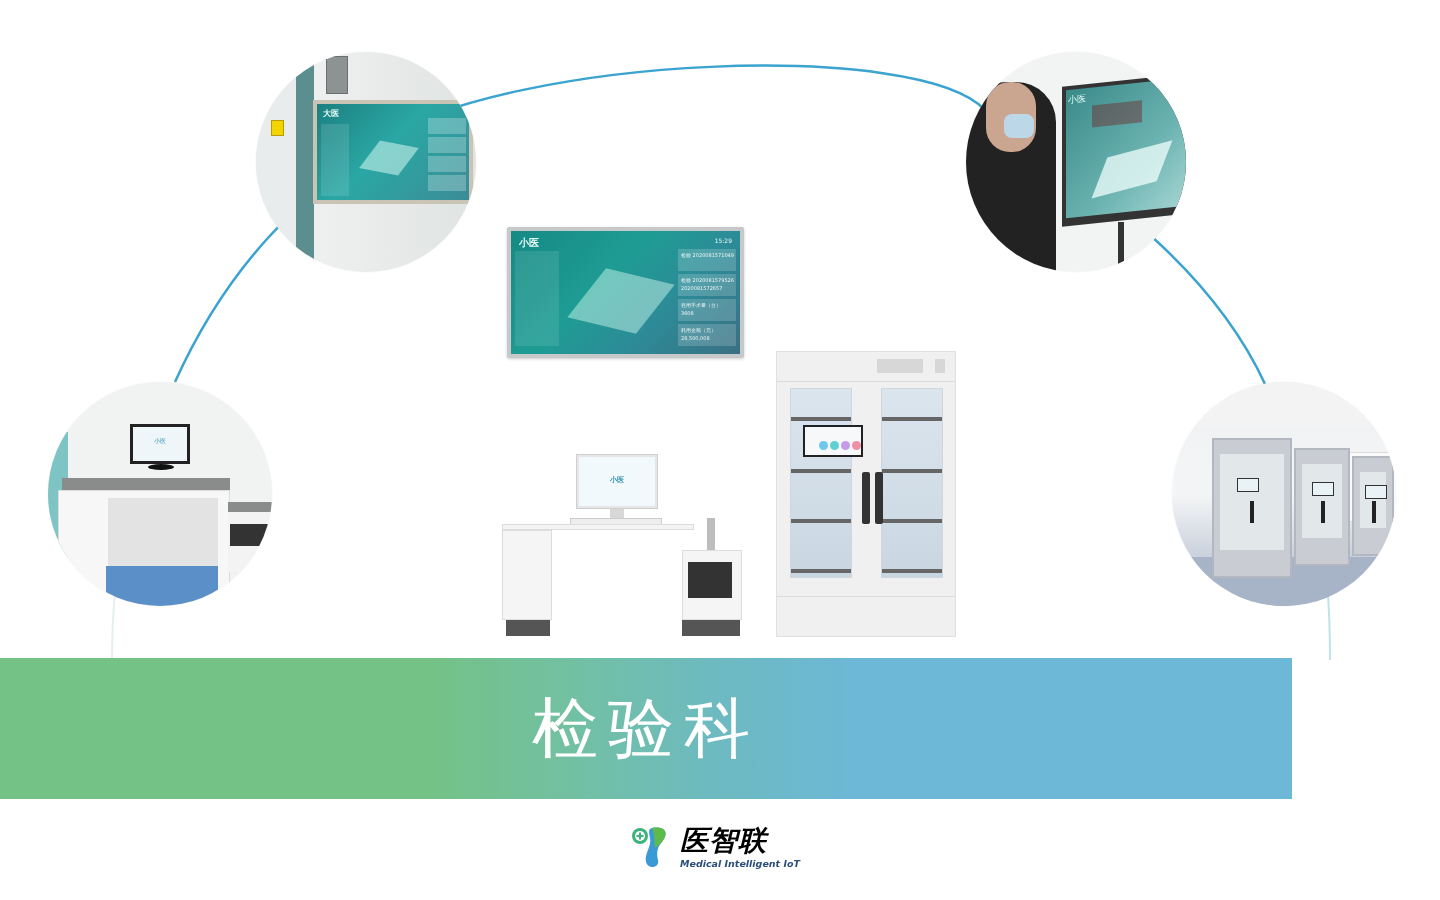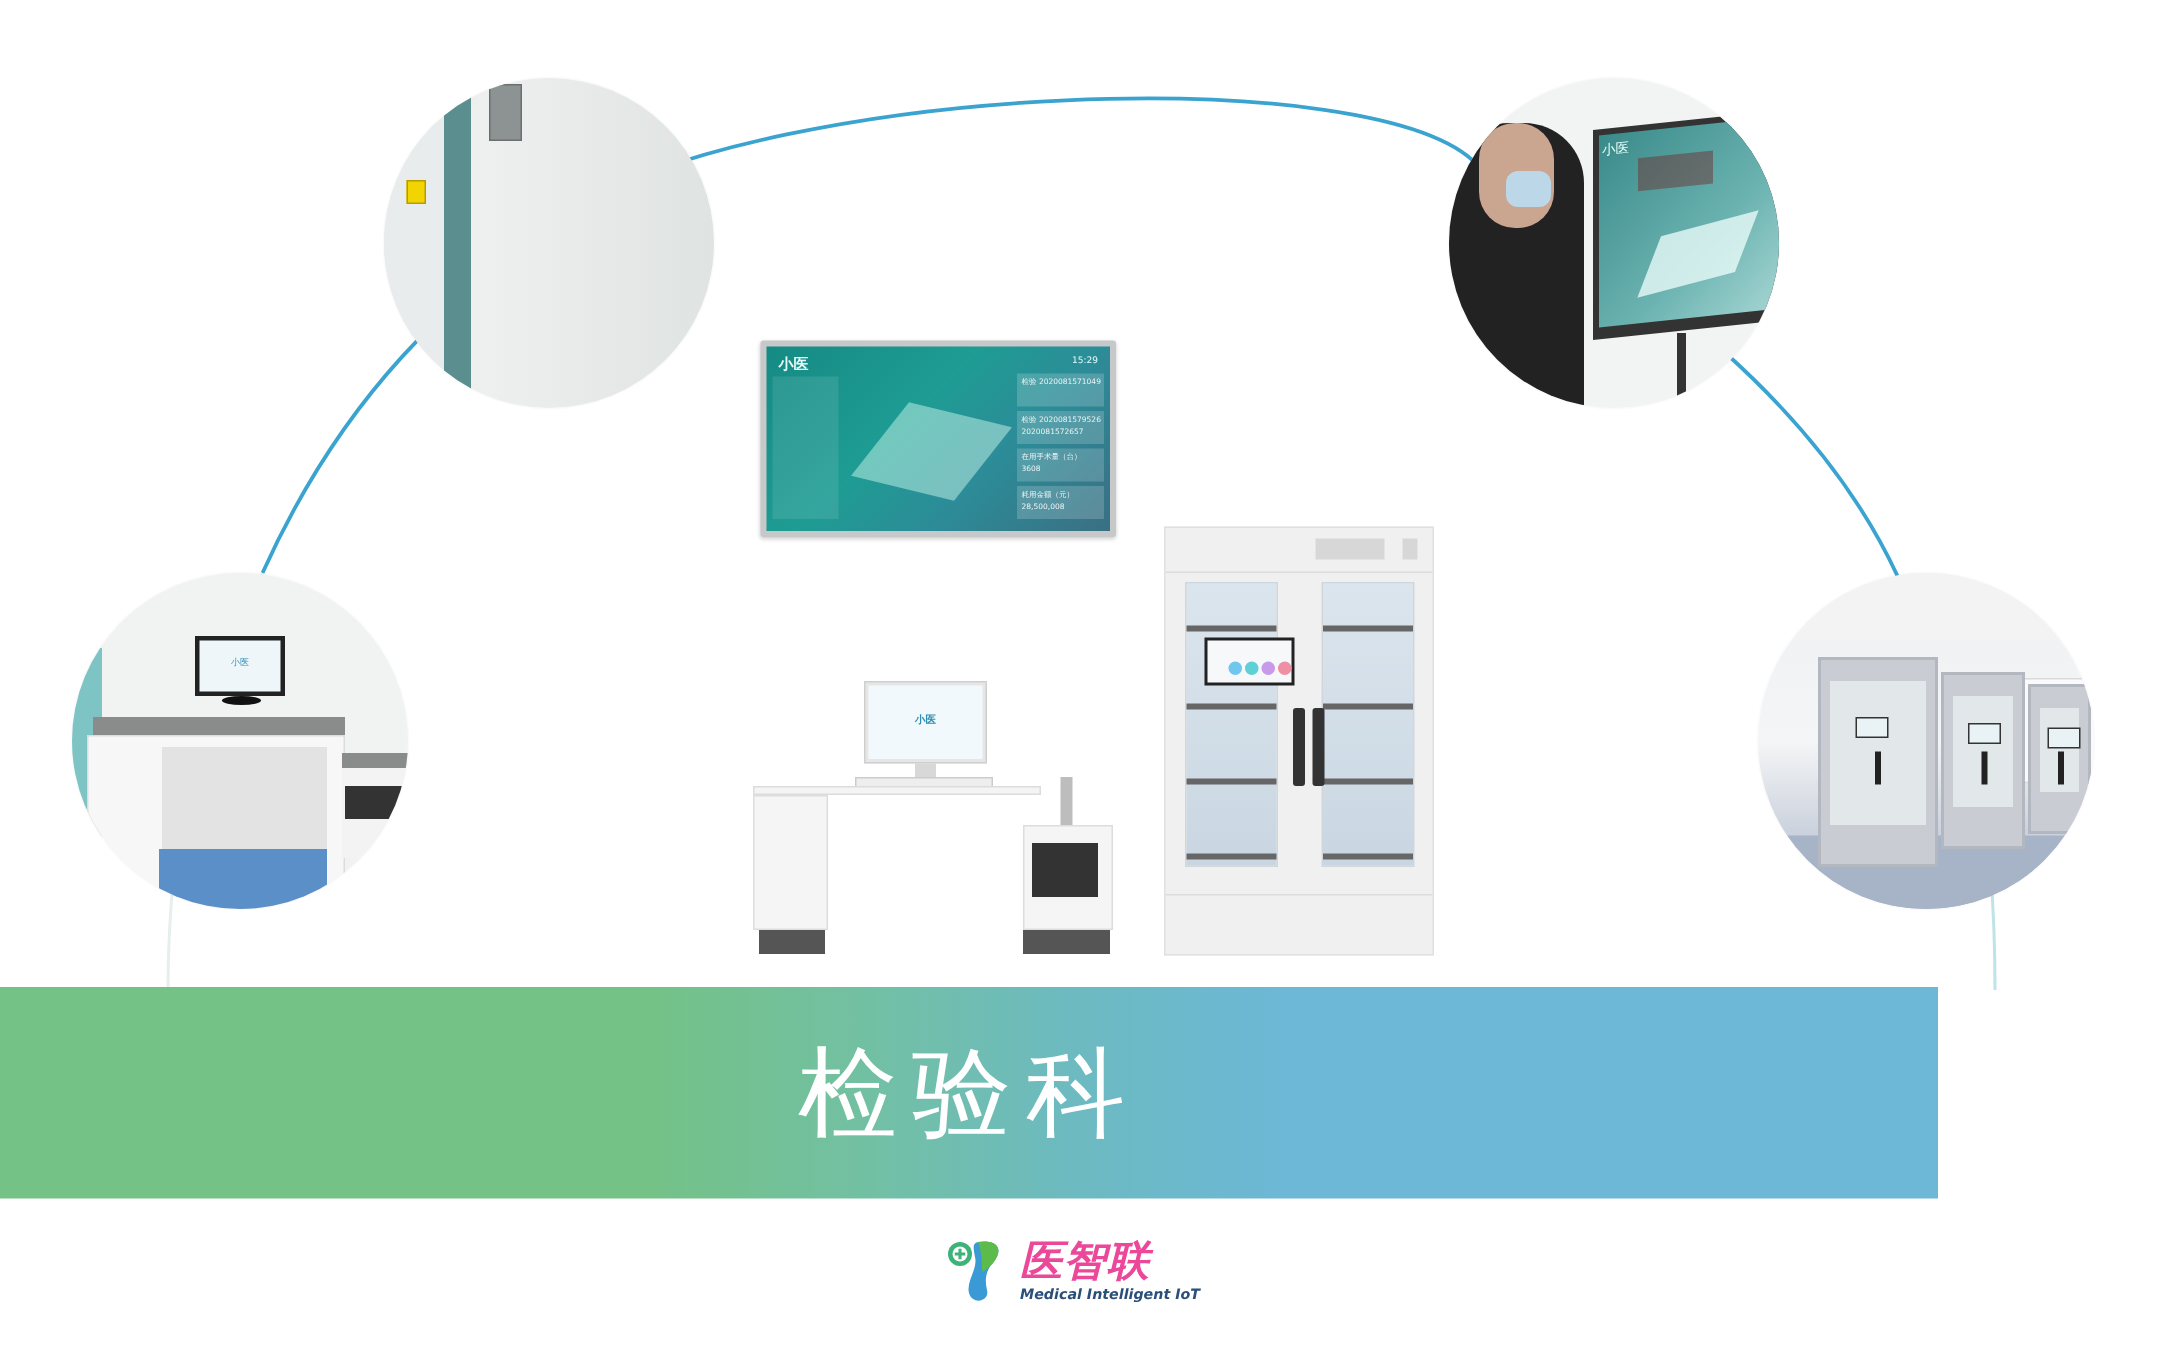--- a/index.html
+++ b/index.html
@@ -98,38 +98,51 @@
   
   .band { position:absolute; left:0; top:658px; width:1292px; height:141px;
     background: linear-gradient(90deg,#74c285 0%,#74c285 33%,#72c0a4 45%,#6dbac0 55%,#6cb8d6 66%,#6cb8d6 100%); }
   .band-title { position:absolute; left:0; top:0; width:100%; height:100%;
     display:flex; align-items:center; justify-content:center;
     color:#ffffff; font-size:66px; letter-spacing:10px; font-family:"DejaVu Sans",sans-serif; font-weight:normal; }
 
   
   .logo { position:absolute; left:630px; top:822px; width:180px; height:52px; }
   .logo-mark { position:absolute; left:0; top:2px; width:48px; height:46px; }
-  .logo-cn { position:absolute; left:50px; top:0; color:#ec4899; font-size:28px; font-weight:bold; font-style:italic; font-family:"DejaVu Serif",serif; letter-spacing:1px;text-align:center; }
+  .logo-cn { position:absolute; left:50px; top:0; color:#000000; font-size:28px; font-weight:bold; font-style:italic; font-family:"DejaVu Serif",serif; letter-spacing:1px;text-align:center; }
   .logo-en { position:absolute; left:50px; top:36px; color:#2a4f7a; font-size:9.5px; font-weight:bold; font-style:italic; font-family:"DejaVu Sans",sans-serif; white-space:nowrap; }
 </style>
 </head>
 <body>
 
 <svg class="arc-svg" viewBox="0 0 1440 900">
   <path d="M175,382 C230,260 300,200 380,140 C520,55 920,40 985,110" fill="none" stroke="#3aa3cf" stroke-width="2.5"></path>
   <path d="M1150,235 C1200,280 1240,330 1265,384" fill="none" stroke="#3aa3cf" stroke-width="2.5"></path>
   <path d="M1265,384 C1320,470 1330,560 1330,660" fill="none" stroke="#bfe3e6" stroke-width="2"></path>
   <path d="M175,382 C130,470 112,560 112,660" fill="none" stroke="#e6efee" stroke-width="2"></path>
 </svg>
 
 <div class="circle" id="c1">
   <div class="door-panel"></div>
   <div class="door-edge"></div>
   <div class="sign"></div>
   <div class="warn"></div>
+  <div class="screen">
+    <div class="screen-inner">
+      <span style="position:absolute;left:6px;top:4px;color:#e8fffb;font-size:8px;font-weight:bold;">大医</span>
+      <div style="position:absolute;left:4px;top:20px;width:28px;height:72px;background:rgba(255,255,255,0.12);"></div>
+      <div style="position:absolute;left:50px;top:40px;width:44px;height:28px;background:rgba(230,255,248,0.5);transform:skew(-30deg) rotate(10deg);"></div>
+      <div style="position:absolute;right:3px;top:14px;width:38px;height:82px;">
+        <div style="height:16px;margin-bottom:3px;background:rgba(255,255,255,0.25);"></div>
+        <div style="height:16px;margin-bottom:3px;background:rgba(255,255,255,0.25);"></div>
+        <div style="height:16px;margin-bottom:3px;background:rgba(255,255,255,0.25);"></div>
+        <div style="height:16px;background:rgba(255,255,255,0.25);"></div>
+      </div>
+    </div>
+  </div>
 </div>
 
 <div class="circle" id="c2">
   <div class="person"></div>
   <div class="head"></div>
   <div class="mask"></div>
   <div class="screen">
     <div class="screen-inner">
       <span style="position:absolute;left:6px;top:8px;color:#e8fffb;font-size:9px;">小医</span>
       <div style="position:absolute;left:30px;top:22px;width:50px;height:22px;background:rgba(110,40,40,0.45);"></div>

